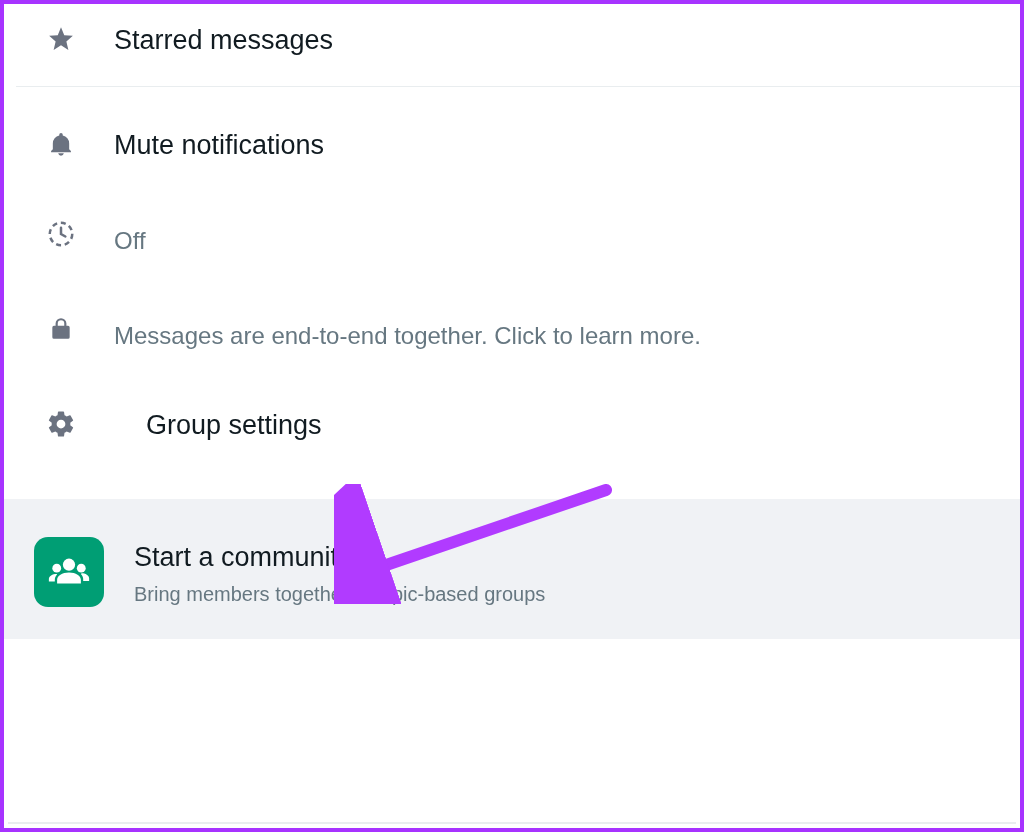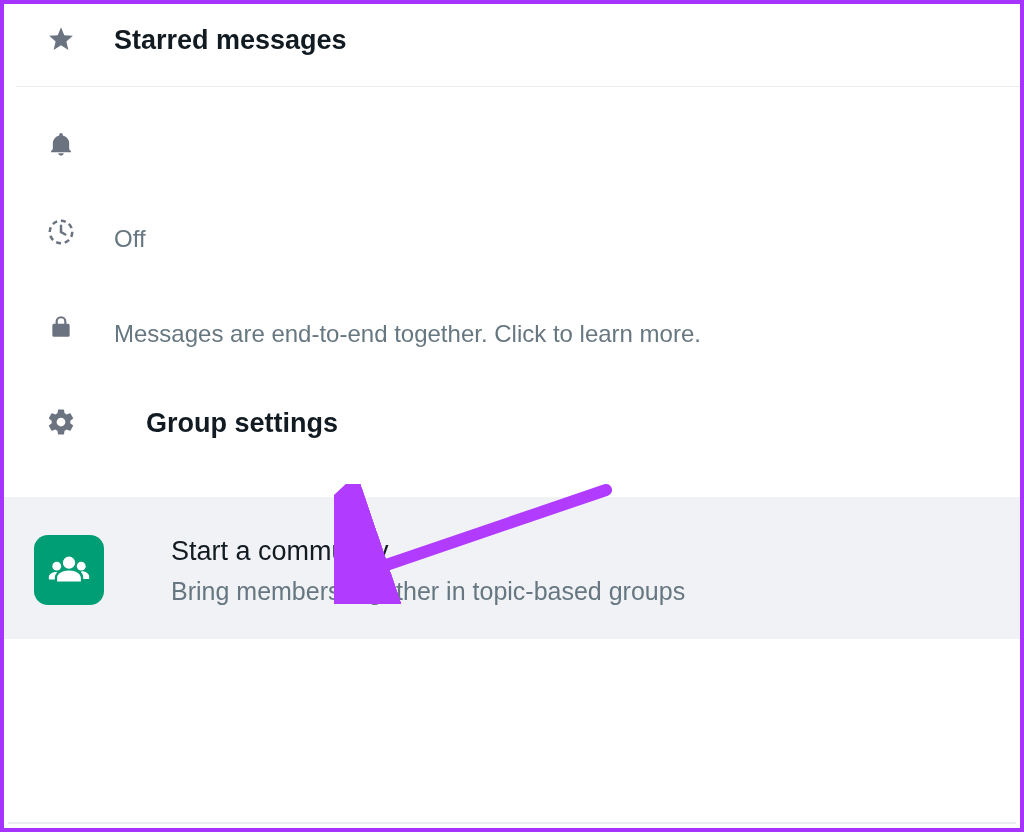--- a/index.html
+++ b/index.html
@@ -24,21 +24,21 @@
     width: 34px; height: 34px;
     flex: 0 0 34px;
     display: flex; align-items: center; justify-content: center;
     margin-right: 36px;
     color: #6b7280;
   }
   .row .text-slot { flex: 1; padding-top: 2px; }
   .title {
     font-size: 27px;
     color: #111b21;
-    font-weight: 700;
+    font-weight: 400;
     line-height: 1.25;
   }
   .subtitle {
     font-size: 24px;
     color: #667781;
     margin-top: 6px;
     line-height: 1.3;
   }
   .divider {
     height: 1px;
@@ -46,33 +46,32 @@
     margin-left: 12px;
   }
   .section-gap {
     height: 10px;
     background: #f0f2f5;
   }
   .community-area {
     background: #f0f2f5;
     padding: 28px 30px 32px 30px;
     display: flex;
-    align-items: flex-start;
-    gap: 37px;
+    align-items: flex-end;
   }
   .community-icon {
     width: 70px; height: 70px;
     border-radius: 14px;
     background: #009e74;
     flex: 0 0 70px;
     display: flex; align-items: center; justify-content: center;
     margin-right: 30px;
   }
   .community-text .title { font-size: 27px; font-weight: 500; }
-  .community-text .subtitle { font-size: 25px; }
+  .community-text .subtitle { font-size: 20px; }
   .bottom-line {
     position: absolute;
     left: 4px; right: 4px; bottom: 4px;
     height: 2px;
     background: #e9edef;
   }
 
   
   .arrow {
     position: absolute;
@@ -102,20 +101,23 @@
       </div>
     </div>
 
     <div class="divider"></div>
 
     <div class="row tall" style="padding-top:40px;padding-bottom:40px;">
       <div class="icon-slot">
         <svg width="28" height="28" viewBox="0 0 24 24" fill="#6b7280">
             <path d="M12 22a2.5 2.5 0 0 0 2.45-2h-4.9A2.5 2.5 0 0 0 12 22Zm7-5.5v-5a7 7 0 0 0-5.5-6.84V4a1.5 1.5 0 0 0-3 0v.66A7 7 0 0 0 5 11.5v5L3.5 18v1h17v-1Z"></path>
           </svg>
+      </div>
+      <div class="text-slot">
+        <div class="title">Mute notifications</div>
       </div>
     </div>
 
     <div class="row" style="padding-top:14px;padding-bottom:36px;">
       <div class="icon-slot">
         <svg width="30" height="30" viewBox="0 0 24 24" fill="none" stroke="#6b7280" stroke-width="2">
           <circle cx="12" cy="12" r="9" stroke-dasharray="4 3"></circle>
           <path d="M12 7v5l3.5 2" stroke-linecap="round"></path>
         </svg>
       </div>

